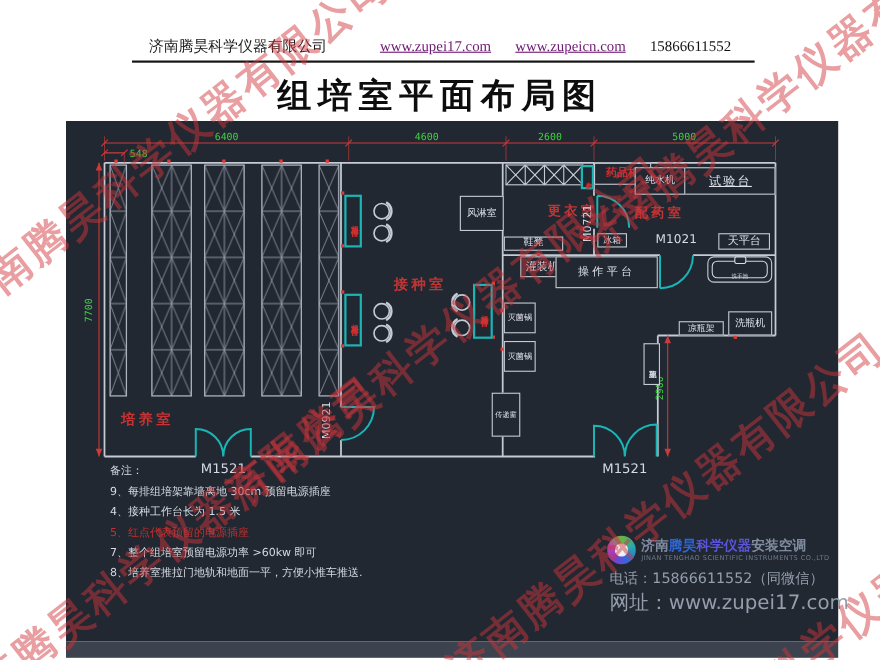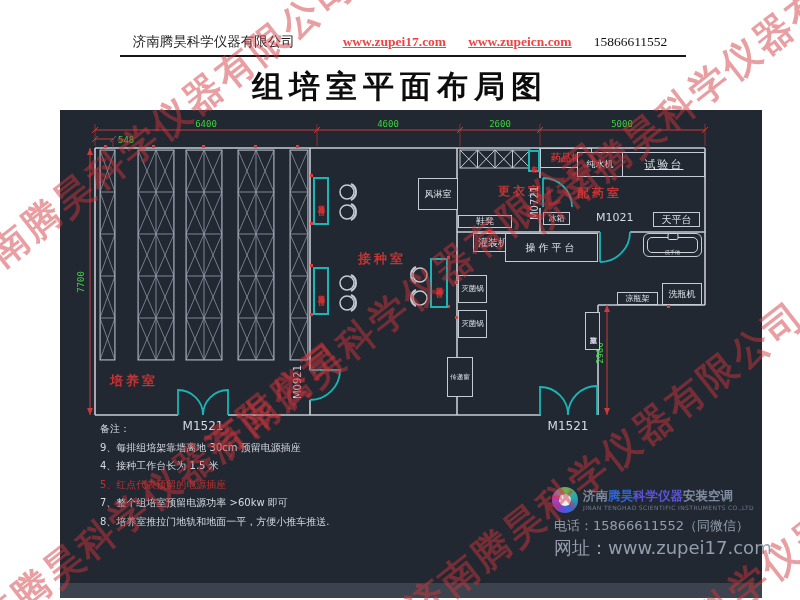--- a/index.html
+++ b/index.html
@@ -2,21 +2,21 @@
 <html><head>
 <meta charset="utf-8">
 <style>
   html,body{margin:0;padding:0;background:#fff;}
   .page{position:relative;width:800px;height:600px;background:#ffffff;overflow:hidden;
         font-family:"Liberation Sans","DejaVu Sans",sans-serif;}
   
   .hdr{position:absolute;left:0;top:33px;width:800px;text-align:center;font-size:13.5px;color:#1a1a1a;
        font-family:"Liberation Serif","DejaVu Serif",serif;}
   .hdr .co{margin-right:48px;}
-  .hdr a{color:#ef4444;text-decoration:underline;margin-right:22px;font-weight:bold;}
+  .hdr a{color:#701a75;text-decoration:underline;margin-right:22px;}
   .hdr .ph{color:#111;}
   .hdr-line{position:absolute;left:120px;top:55px;width:566px;height:2px;background:#161616;}
   .big-title{position:absolute;left:0;top:66px;width:800px;text-align:center;font-size:31px;font-weight:bold;
              letter-spacing:6px;color:#0d0d0d;font-family:"Liberation Serif","DejaVu Serif",serif;}
   
   .cad{position:absolute;left:60px;top:110px;width:702px;height:473px;background:#212832;}
   .strip{position:absolute;left:60px;top:583px;width:702px;height:15px;background:#3d434e;}
   .cad svg{position:absolute;left:0;top:0;}
   
   .eq{position:absolute;border:1px solid #c6cbd3;background:#212832;color:#dfe3ea;

